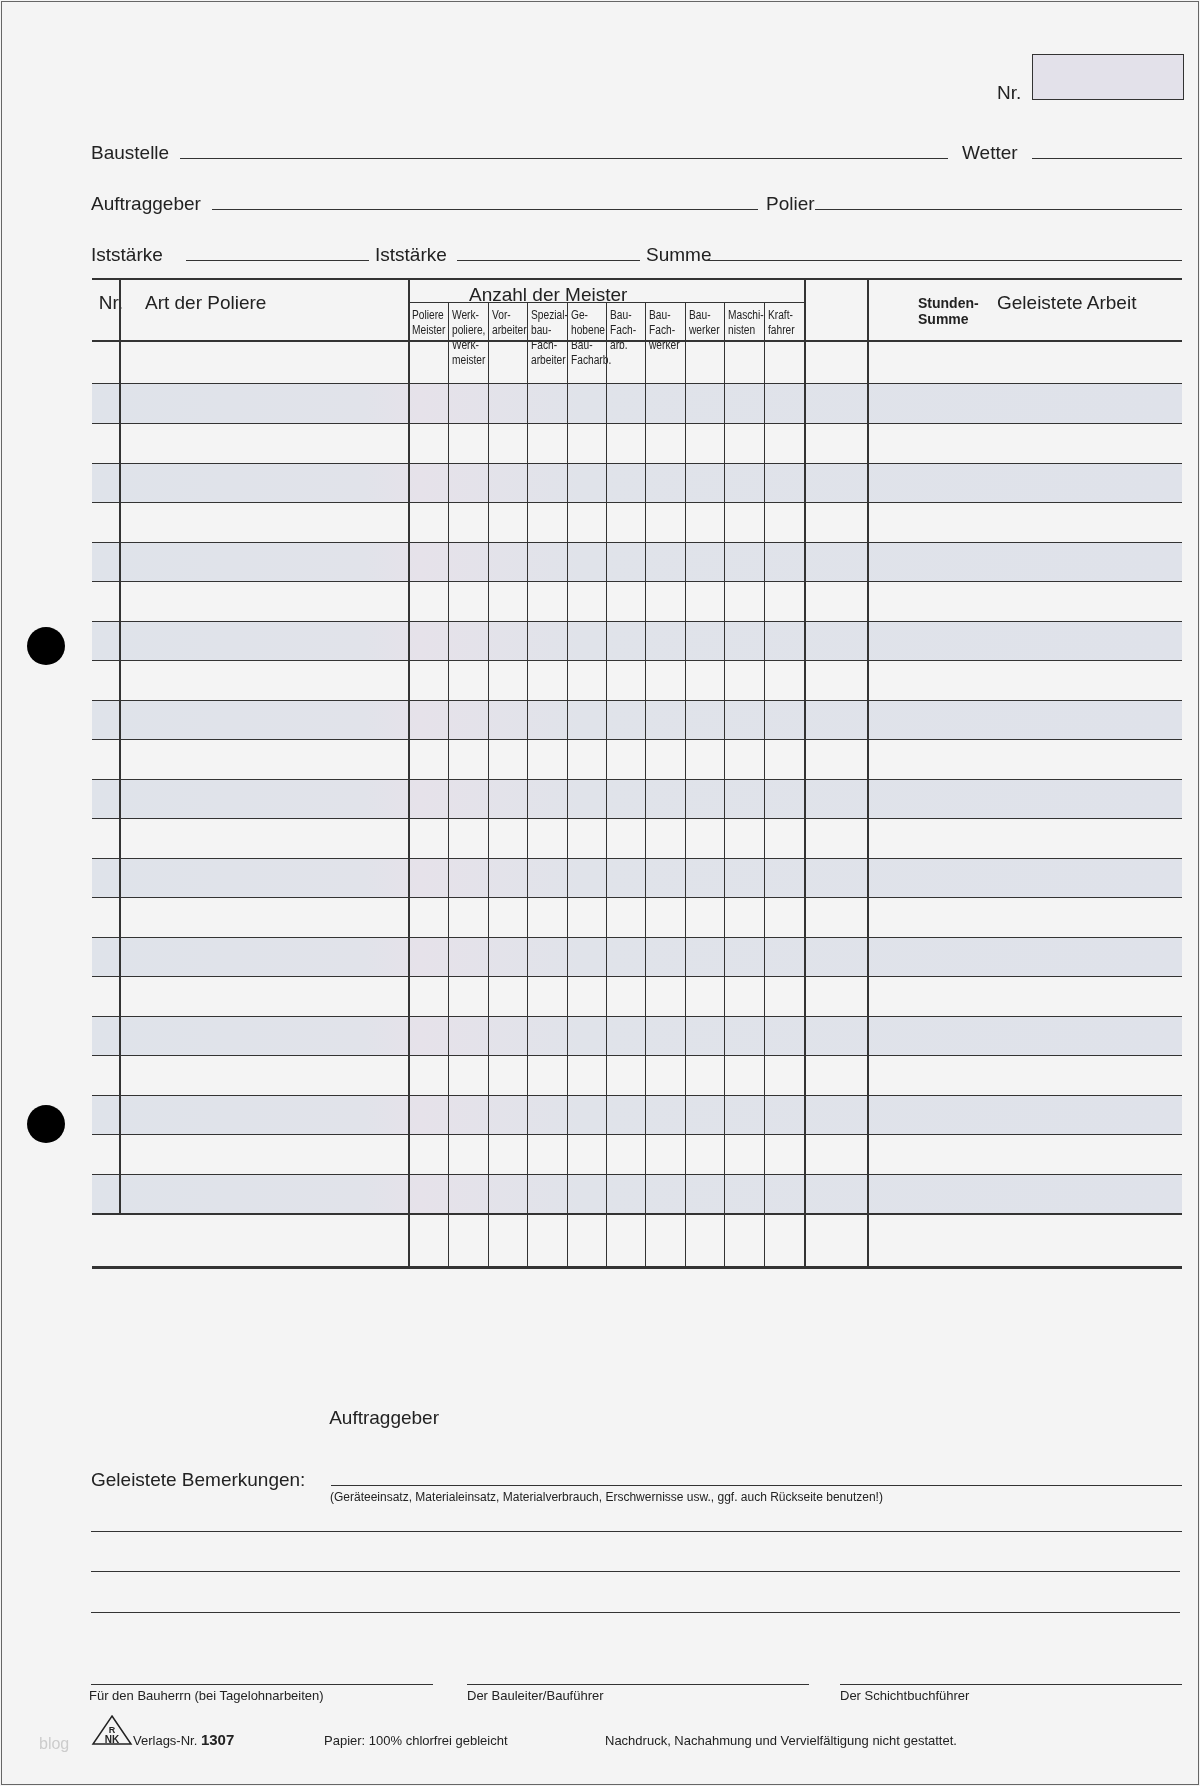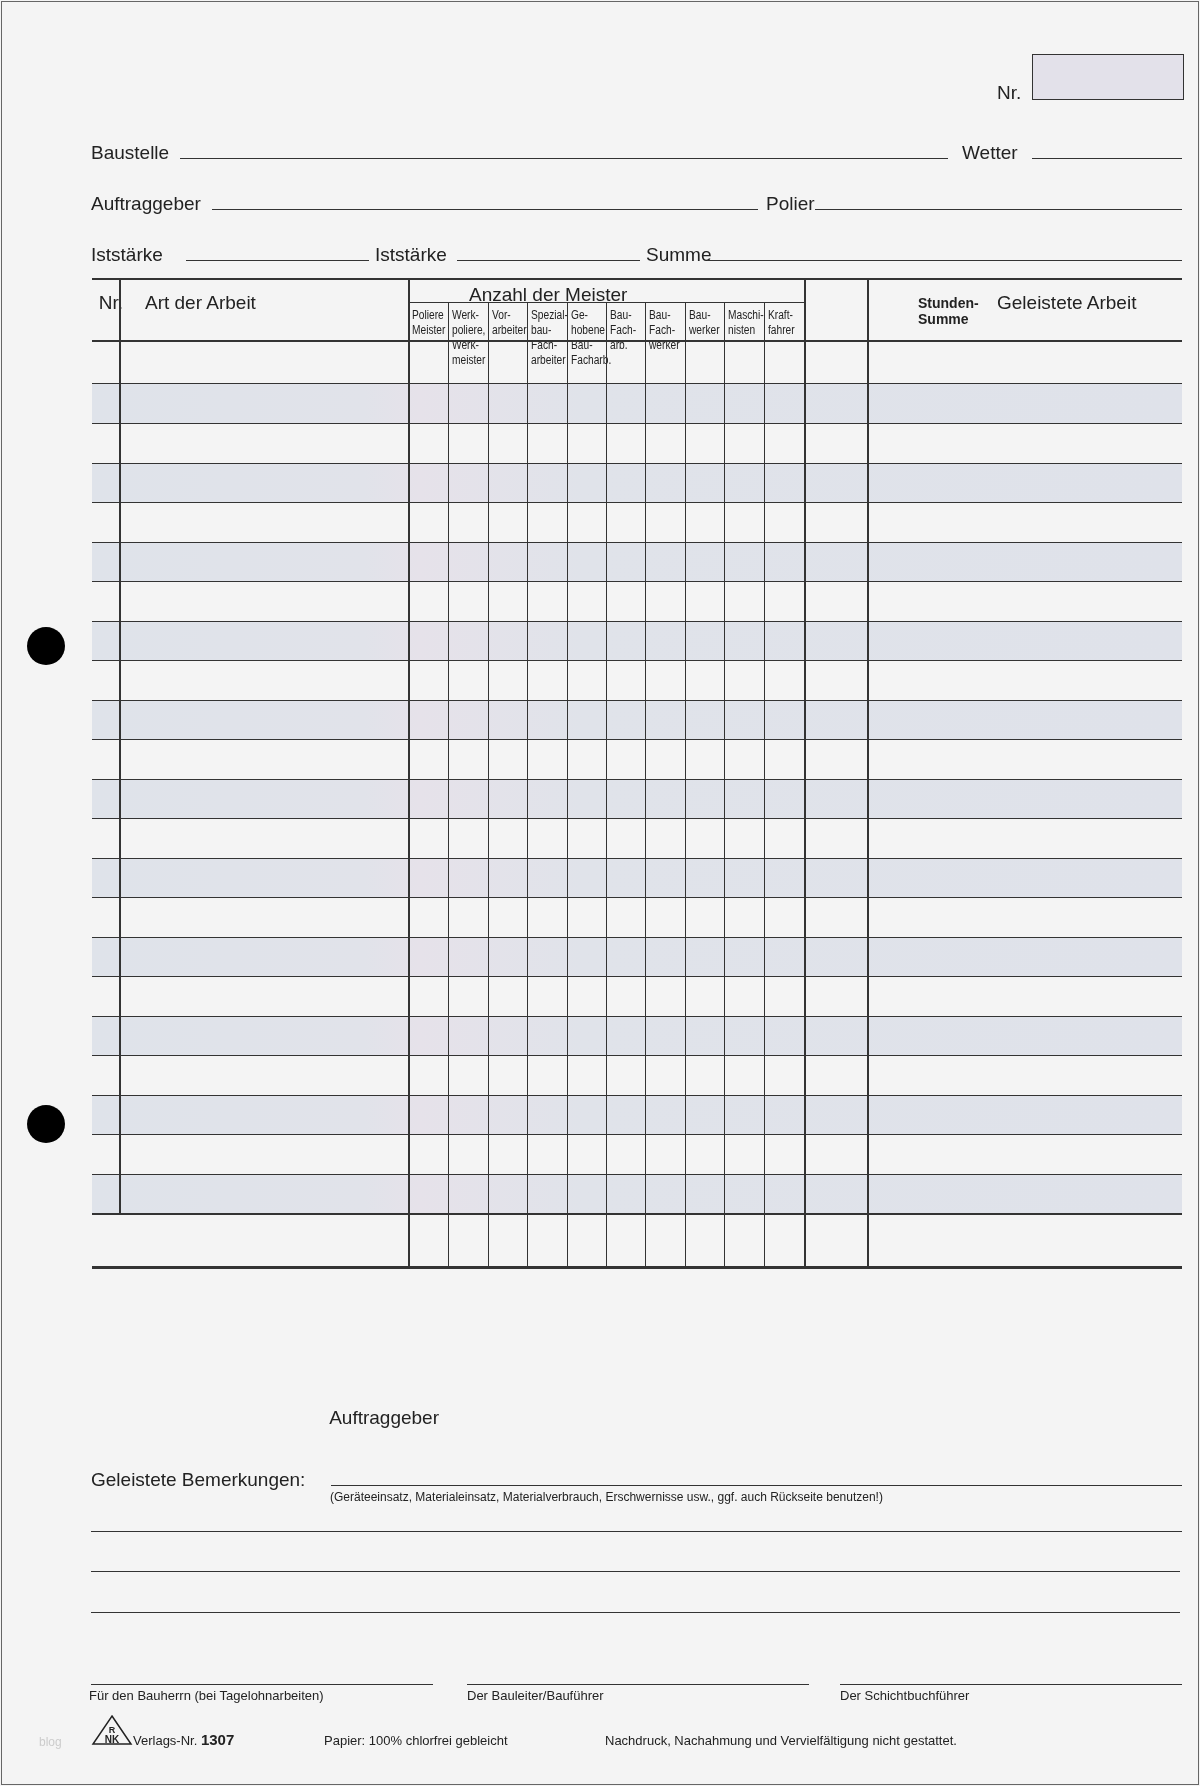--- a/index.html
+++ b/index.html
@@ -59,21 +59,21 @@
         <div class="shade" style="top: 422px; height: 39px;"></div>
         <div class="shade" style="top: 501px; height: 39px;"></div>
         <div class="shade" style="top: 580px; height: 39px;"></div>
         <div class="shade" style="top: 659px; height: 39px;"></div>
         <div class="shade" style="top: 738px; height: 39px;"></div>
         <div class="shade" style="top: 817px; height: 39px;"></div>
         <div class="shade" style="top: 896px; height: 39px;"></div>
       </div>
 
     <div class="abs lbl" style="left:0;top:14px;width:38px;text-align:center;">Nr.</div>
-    <div class="abs lbl" style="left:53px;top:14px;">Art der Arbeit</div>
+    <div class="abs lbl" style="left:53px;top:14px;">Art der Poliere</div>
     <div class="abs lbl" style="left:377px;top:6px;">Anzahl der Meister</div>
     <div id="subheaders">
         <div class="subhdr" style="left: 320px; top: 30px; white-space: pre;">Poliere
 Meister</div>
         <div class="subhdr" style="left: 360px; top: 30px; white-space: pre;">Werk-
 poliere,
 Werk-
 meister</div>
         <div class="subhdr" style="left: 400px; top: 30px; white-space: pre;">Vor-
 arbeiter</div>
@@ -476,21 +476,21 @@
   <div class="line" style="left:89px;top:1569px;width:1089px;"></div>
   <div class="line" style="left:89px;top:1610px;width:1089px;"></div>
 
   <div class="line" style="left:89px;top:1682px;width:342px;border-top-width:1px;"></div>
   <div class="line" style="left:465px;top:1682px;width:342px;border-top-width:1px;"></div>
   <div class="line" style="left:838px;top:1682px;width:342px;border-top-width:1px;"></div>
   <div class="abs foot" style="left:87px;top:1686px;">Für den Bauherrn (bei Tagelohnarbeiten)</div>
   <div class="abs foot" style="left:465px;top:1686px;">Der Bauleiter/Bauführer</div>
   <div class="abs foot" style="left:838px;top:1686px;">Der Schichtbuchführer</div>
 
-  <div class="abs" style="left:37px;top:1733px;font-size:12px;color:#ccc;">blog</div>
+  <div class="abs" style="left:37px;top:1733px;font-size:16px;color:#ccc;">blog</div>
   <div class="abs" style="left:89px;top:1712px;width:42px;height:32px;">
     <svg width="42" height="32" viewBox="0 0 42 32">
       <polygon points="21,2 40,30 2,30" fill="none" stroke="#222" stroke-width="1.5"></polygon>
       <text x="21" y="19" font-size="9" font-weight="bold" text-anchor="middle" font-family="Liberation Sans, sans-serif" fill="#222">R</text>
       <text x="21" y="29" font-size="10" font-weight="bold" text-anchor="middle" font-family="Liberation Sans, sans-serif" fill="#222">NK</text>
     </svg>
   </div>
   <div class="abs foot" style="left:131px;top:1729px;"><span>Verlags-Nr.</span> <span style="font-weight:bold;font-size:15px;">1307</span></div>
   <div class="abs foot" style="left:322px;top:1731px;">Papier: 100% chlorfrei gebleicht</div>
   <div class="abs foot" style="left:603px;top:1731px;">Nachdruck, Nachahmung und Vervielfältigung nicht gestattet.</div>

